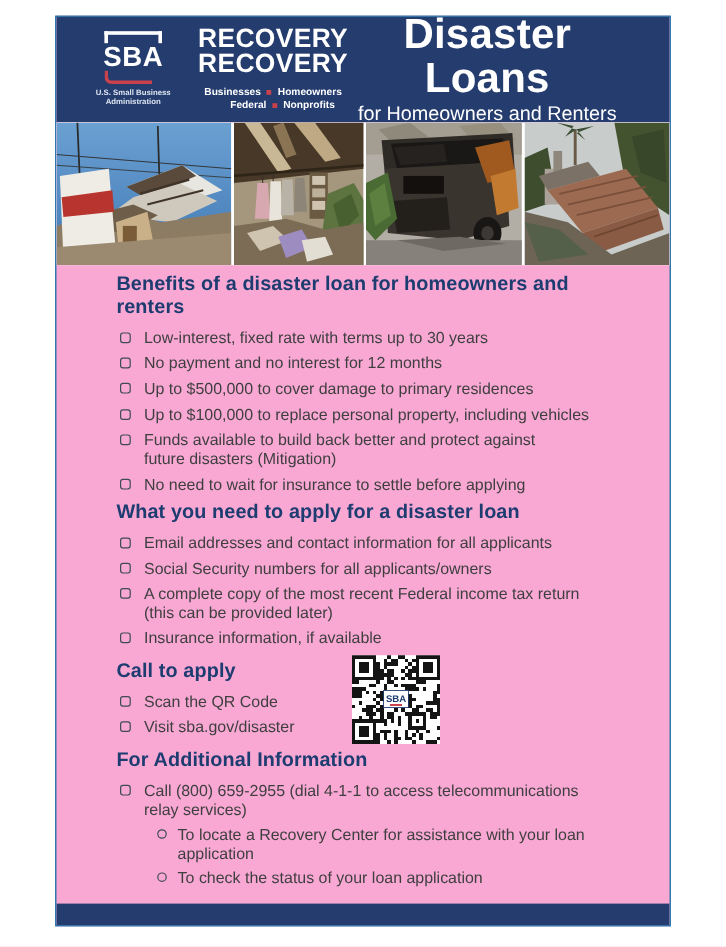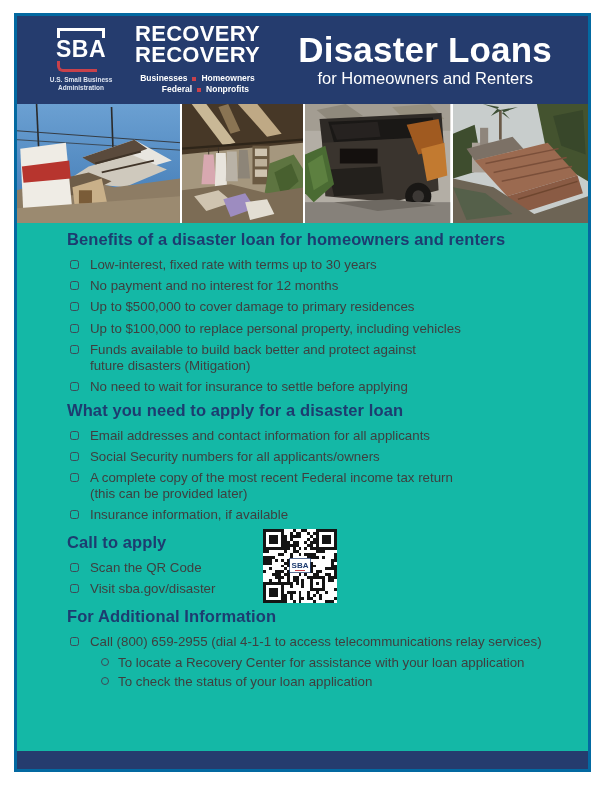--- a/index.html
+++ b/index.html
@@ -3,25 +3,25 @@
 <meta charset="utf-8">
 <style>
   * { box-sizing: border-box; }
   body {
     margin: 0;
     background: #ffffff;
     font-family: "Liberation Sans", sans-serif;
     -webkit-font-smoothing: antialiased;
   }
   .page {
-    width: 577px;
+    width: 513px;
     height: 759px;
     margin: 13px auto 17px;
-    border: 3px solid #0369a1;
-    background: #14b8a6;
+    border: 1px solid #0369a1;
+    background: #f9a8d4;
     display: flex;
     flex-direction: column;
     overflow: hidden;
   }
 
   
   .banner {
     background: #253c6e;
     height: 88px;
     flex: none;

